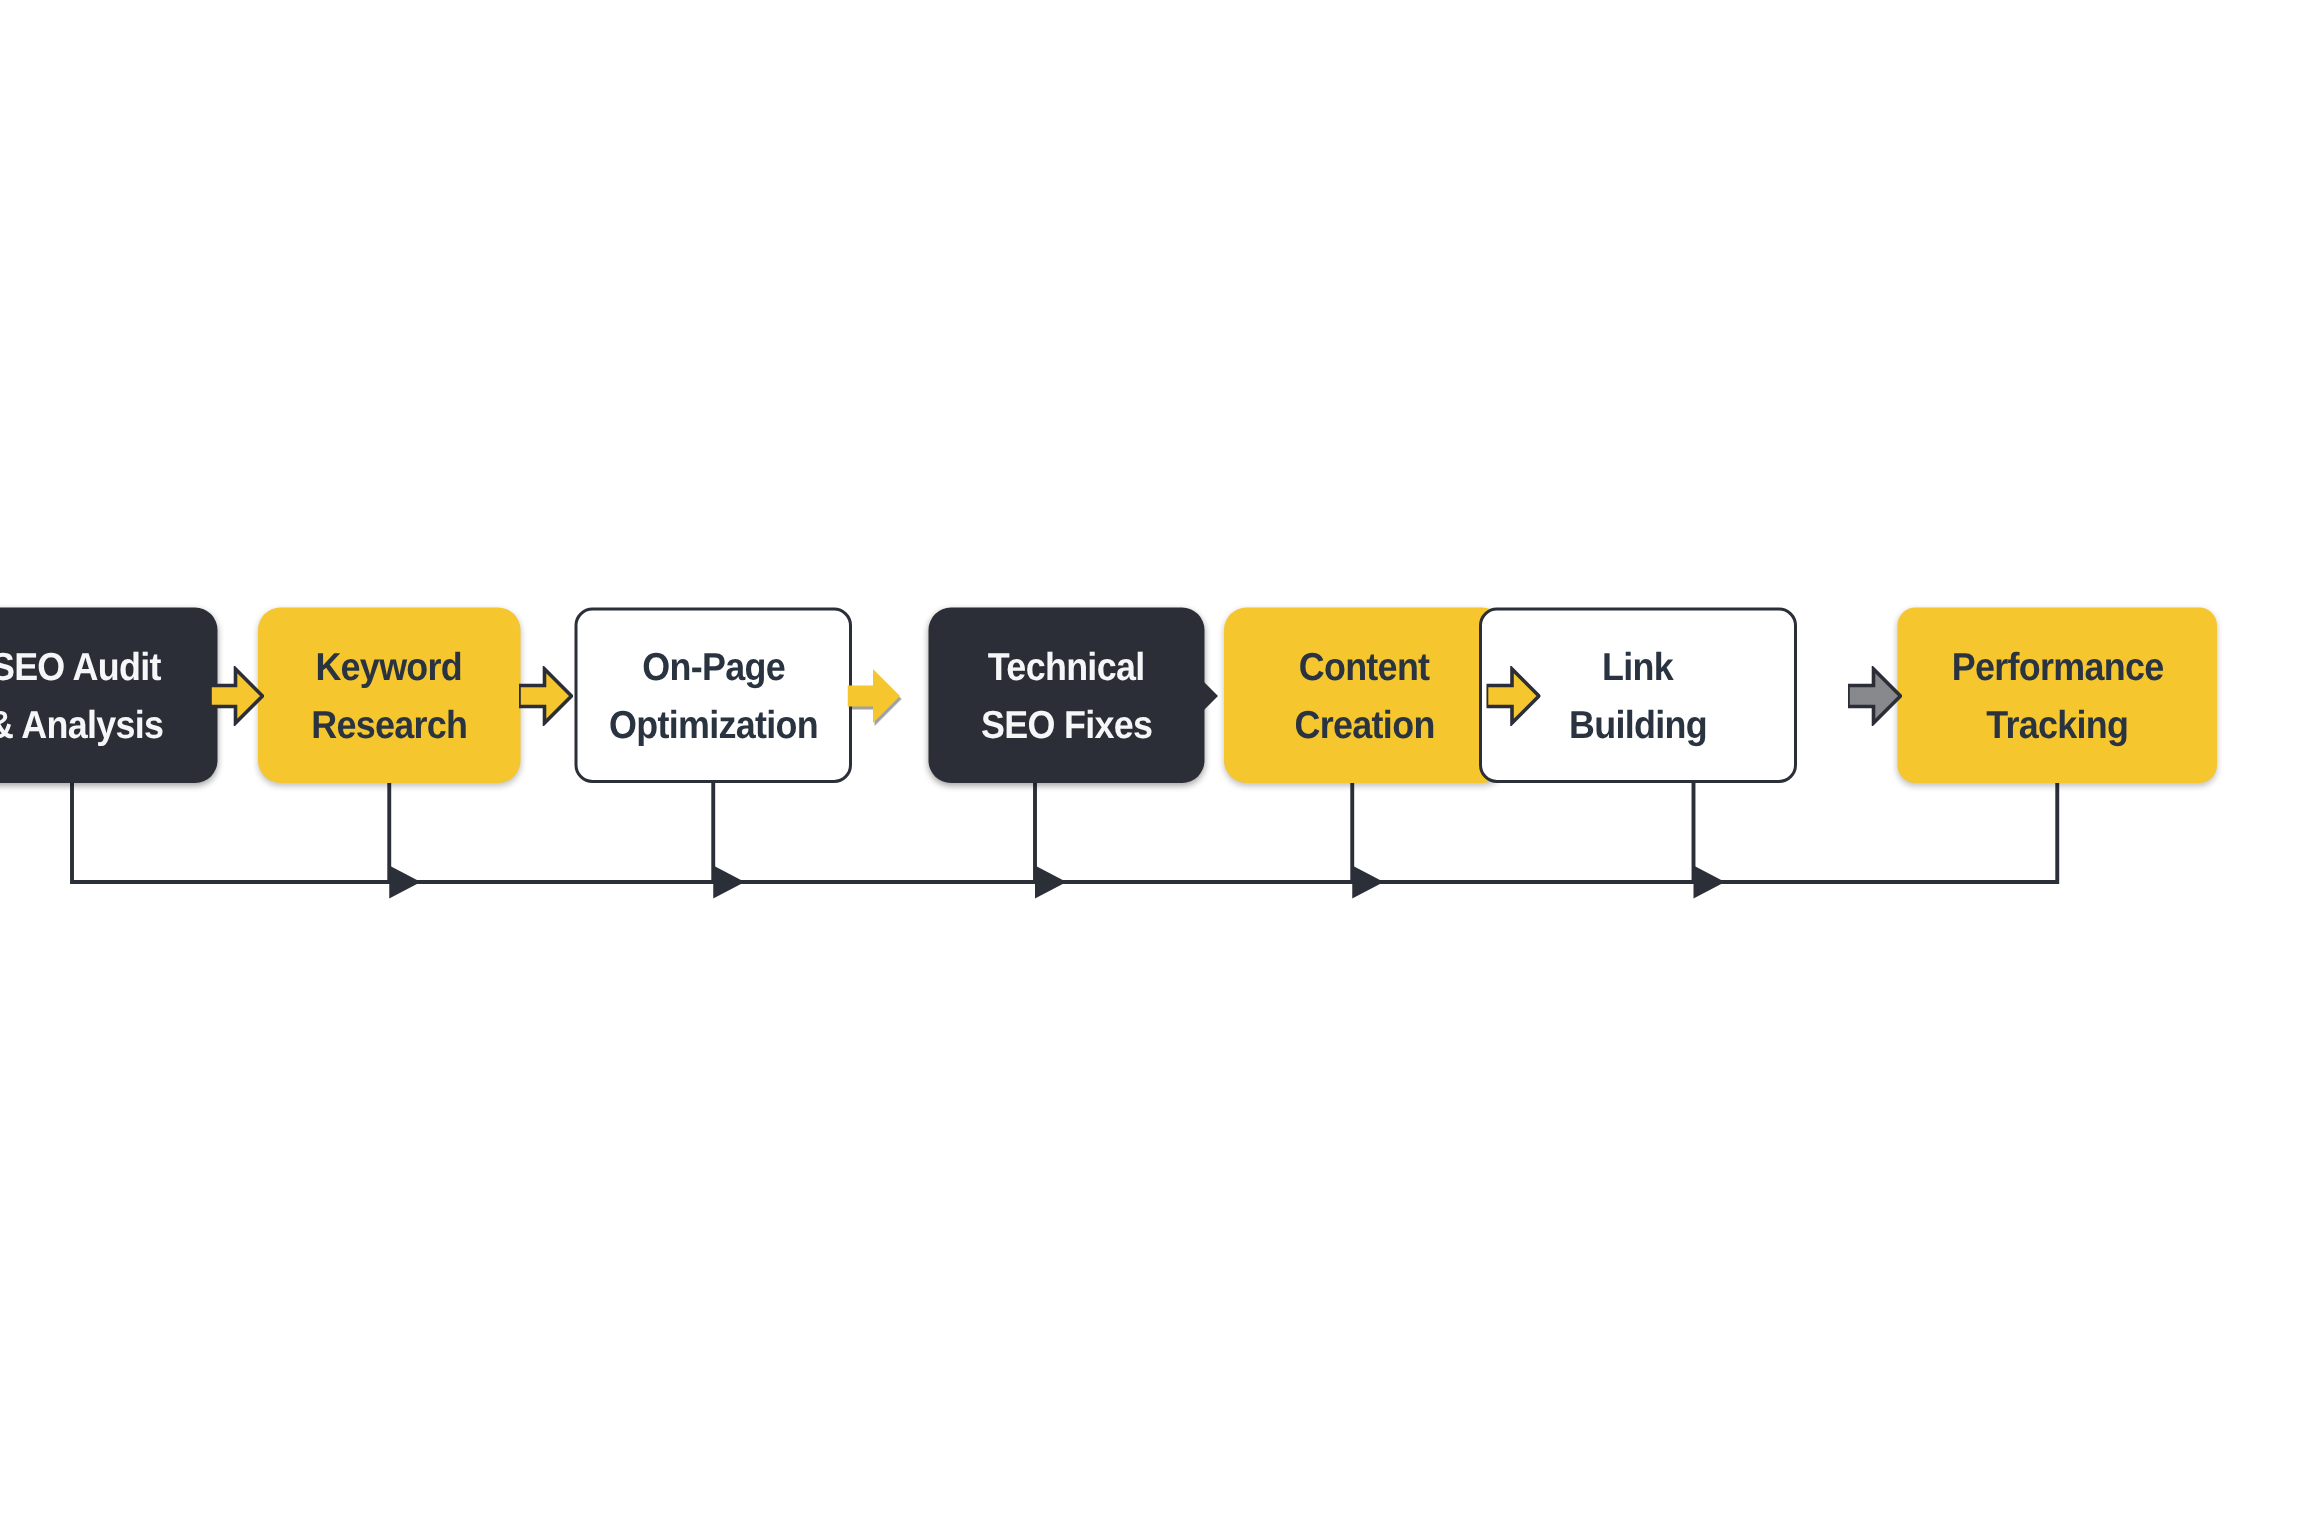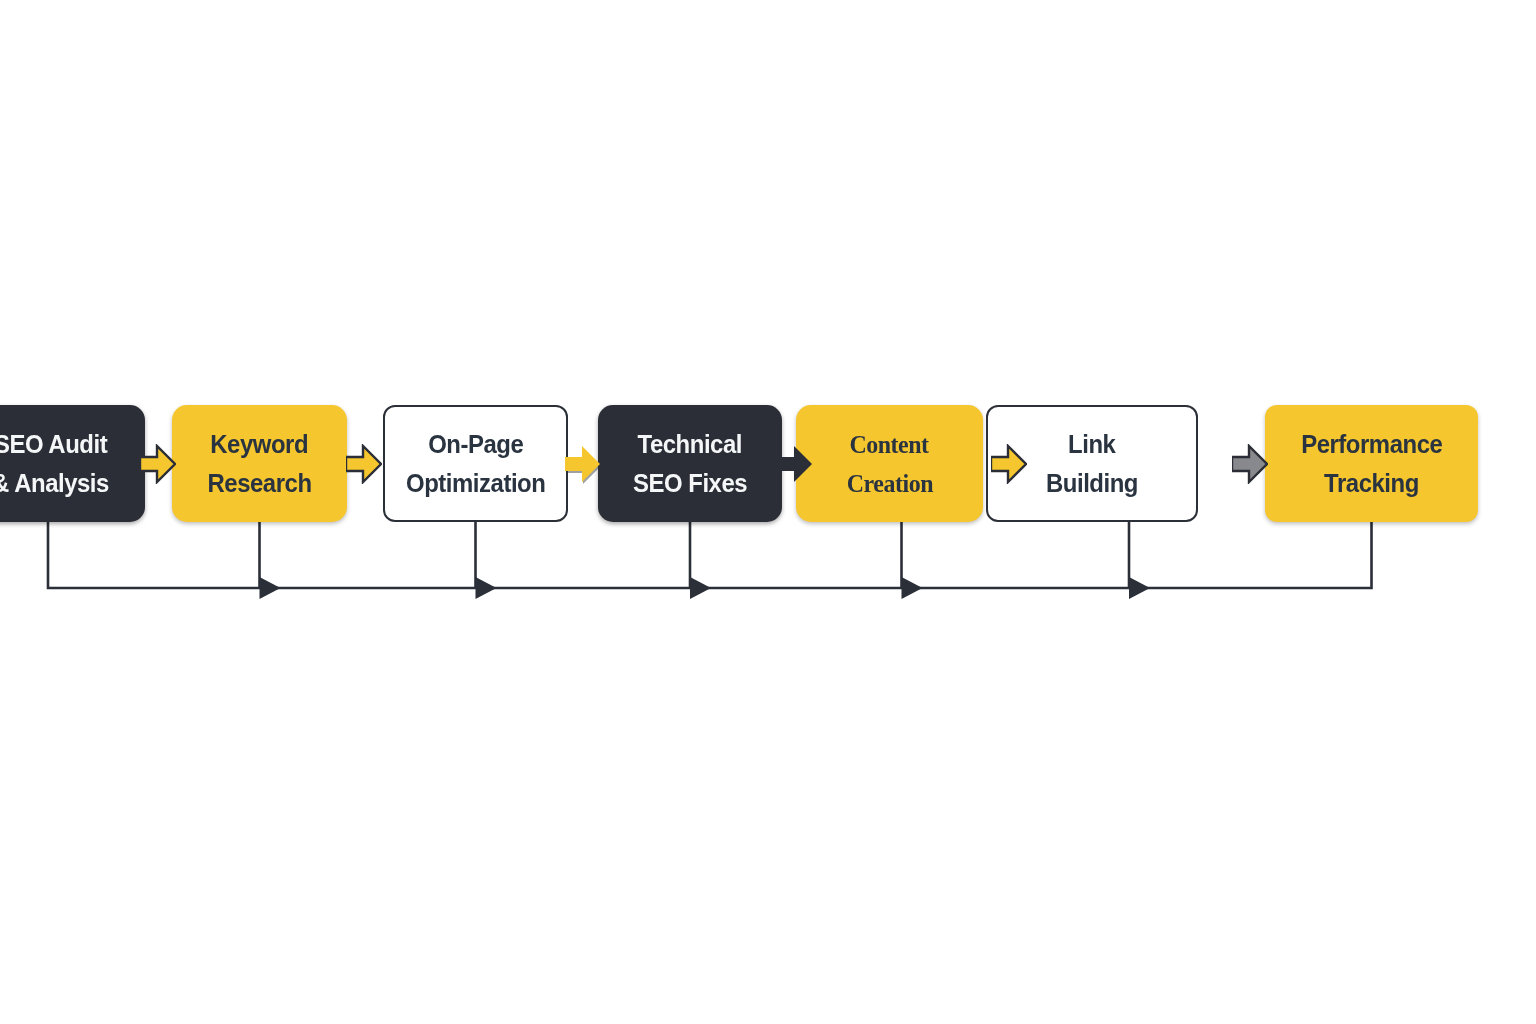--- a/index.html
+++ b/index.html
@@ -99,26 +99,26 @@
   <div class="node yellow" style="left:172px; width:175px;">
     <span>Keyword</span>
     <span>Research</span>
   </div>
 
   <div class="node white" style="left:383px; width:185px;">
     <span>On-Page</span>
     <span>Optimization</span>
   </div>
 
-  <div class="node dark" style="left:598px; width:184px;text-align:center;">
+  <div class="node dark" style="left:619px; width:184px;text-align:center;">
     <span>Technical</span>
     <span>SEO Fixes</span>
   </div>
 
-  <div class="node yellow" style="left:796px; width:187px;font-family:Liberation Serif, serif;">
+  <div class="node yellow" style="left:816px; width:187px;">
     <span>Content</span>
     <span>Creation</span>
   </div>
 
   <div class="node white" style="left:986px; width:212px;">
     <span>Link</span>
     <span>Building</span>
   </div>
 
   <div class="node yellow" style="left:1265px; width:213px;border-radius:12px;">

